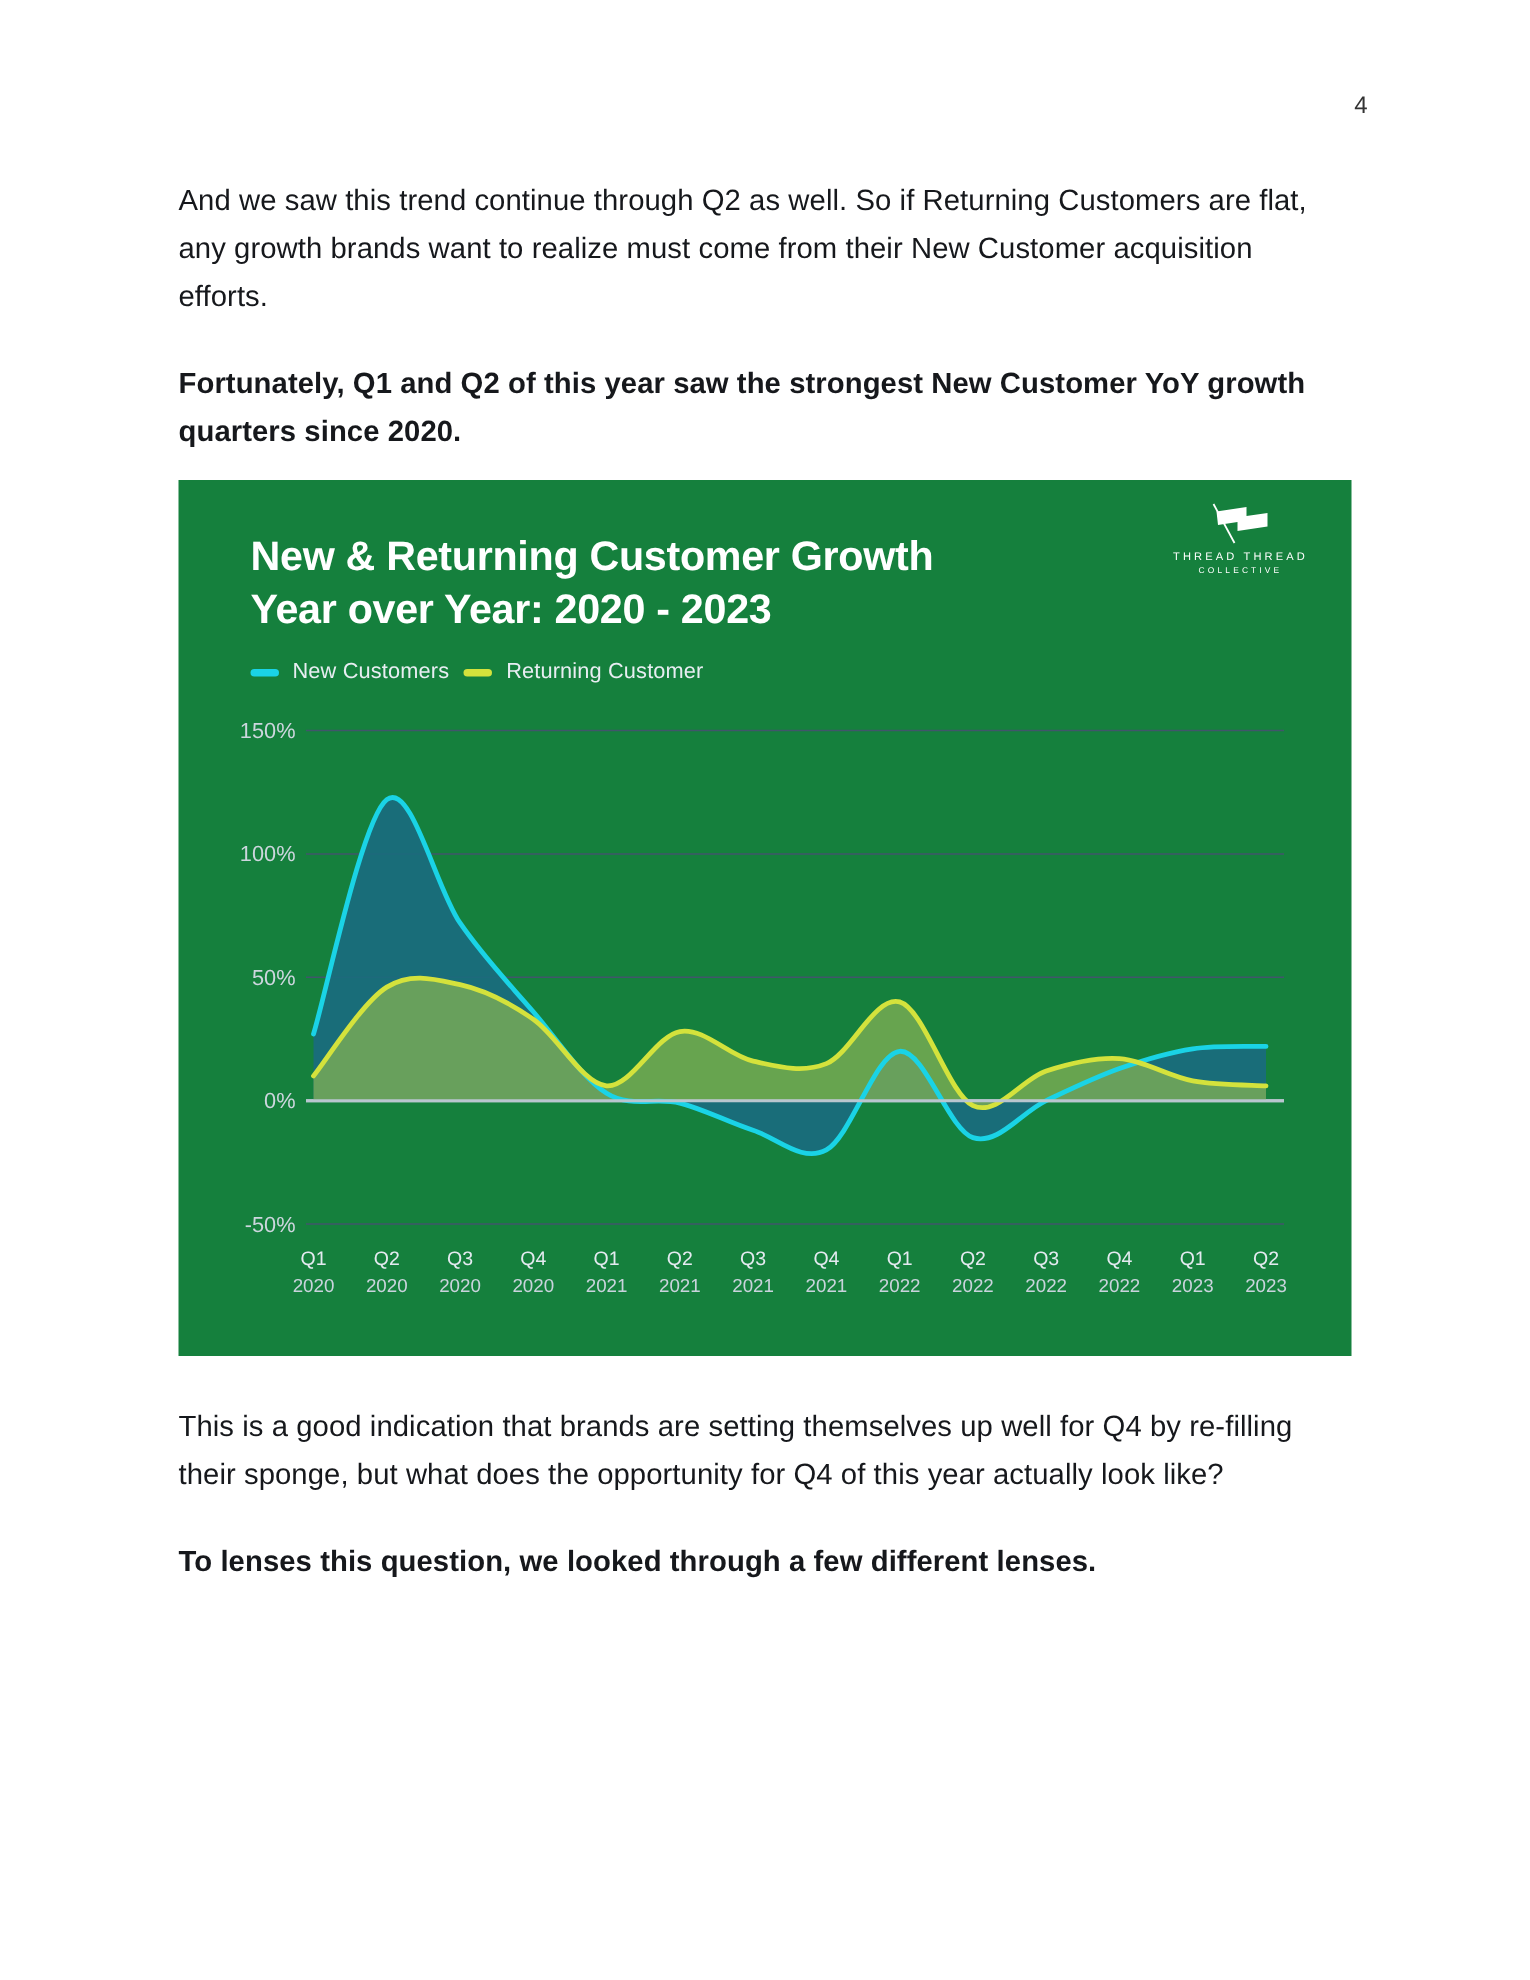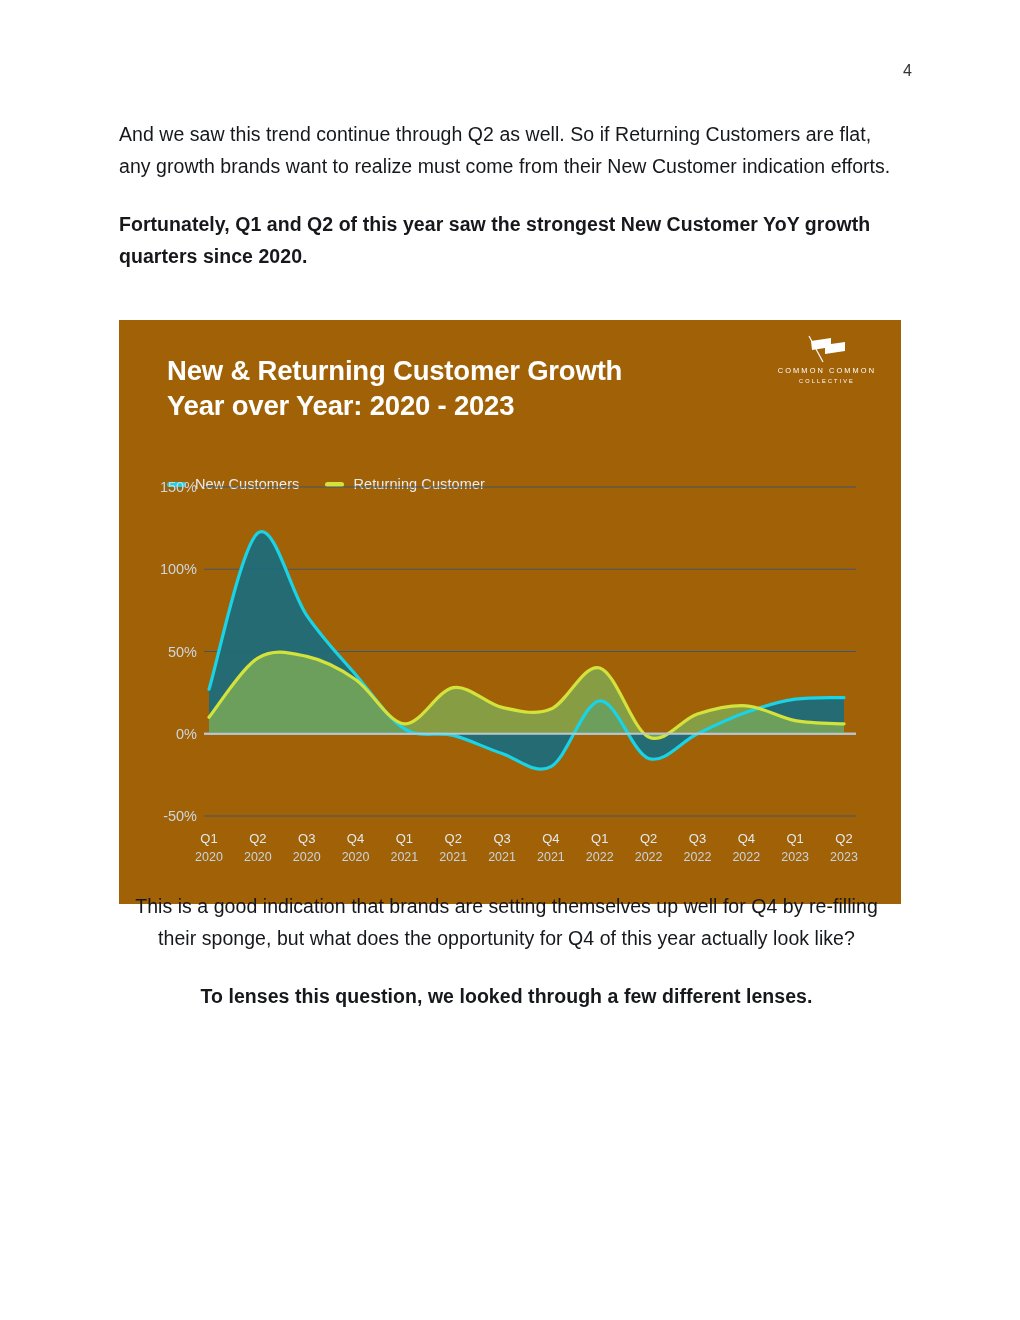--- a/index.html
+++ b/index.html
@@ -29,39 +29,39 @@
     color: #333333;
     letter-spacing: 0.2px;
   }
 
   .body-copy {
     position: absolute;
     left: 119px;
     width: 775px;
   }
   .body-copy.top { top: 118px; }
-  .body-copy.bottom { top: 890px; text-align: center; }
+  .body-copy.bottom { top: 935px; }
 
   .para {
     font-size: 19.5px;
     line-height: 32px;
     color: #16181c;
     margin: 0 0 26px 0;
     letter-spacing: 0.05px;
   }
   .para:last-child { margin-bottom: 0; font-weight: bold; }
 
   
   .chart-card {
     position: absolute;
     left: 119px;
     top: 320px;
     width: 782px;
     height: 584px;
-    background: #a16207;
+    background: #15803d;
     overflow: hidden;
   }
 
   .chart-header {
     position: absolute;
     left: 48px;
     top: 33px;
     right: 30px;
   }
 
@@ -100,22 +100,21 @@
     letter-spacing: 2.1px;
     margin-top: 3px;
     white-space: nowrap;
   }
 
   .legend {
     position: absolute;
     left: 48px;
     top: 120px;
     display: flex;
-    gap: 26px;
-    margin-top: 36px;
+    gap: 10px;
   }
   .legend-item {
     display: flex;
     align-items: center;
     gap: 9px;
   }
   .legend-swatch {
     width: 19px;
     height: 5px;
     border-radius: 3px;
@@ -152,39 +151,39 @@
   }
 </style>
 </head>
 <body>
 
 <div class="page">
 
   <div class="page-number">4</div>
 
   <div class="body-copy top">
-    <p class="para">And we saw this trend continue through Q2 as well. So if Returning Customers are flat, any growth brands want to realize must come from their New Customer indication efforts.</p>
+    <p class="para">And we saw this trend continue through Q2 as well. So if Returning Customers are flat, any growth brands want to realize must come from their New Customer acquisition efforts.</p>
     <p class="para">Fortunately, Q1 and Q2 of this year saw the strongest New Customer YoY growth quarters since 2020.</p>
   </div>
 
   <div class="chart-card">
 
     <div class="chart-header">
       <div class="chart-title">New &amp; Returning Customer Growth
 Year over Year: 2020 - 2023</div>
     </div>
 
     <div class="logo">
       <div class="logo-mark">
         <svg width="52" height="30" viewBox="0 0 52 30" aria-hidden="true">
           <line x1="8" y1="2" x2="22" y2="28" stroke="#ffffff" stroke-width="1.2"></line>
           <path d="M10 7 L30 4 L30 10 L44 8 L44 17 L24 20 L24 14 L11 16 Z" fill="#ffffff"></path>
         </svg>
       </div>
-      <div class="logo-name">COMMON COMMON</div>
+      <div class="logo-name">THREAD THREAD</div>
       <div class="logo-sub">COLLECTIVE</div>
     </div>
 
     <div class="legend">
       <div class="legend-item">
         <span class="legend-swatch" style="background:#1ad3e6"></span>
         <span class="legend-label">New Customers</span>
       </div>
       <div class="legend-item">
         <span class="legend-swatch" style="background:#d4e23c"></span>

